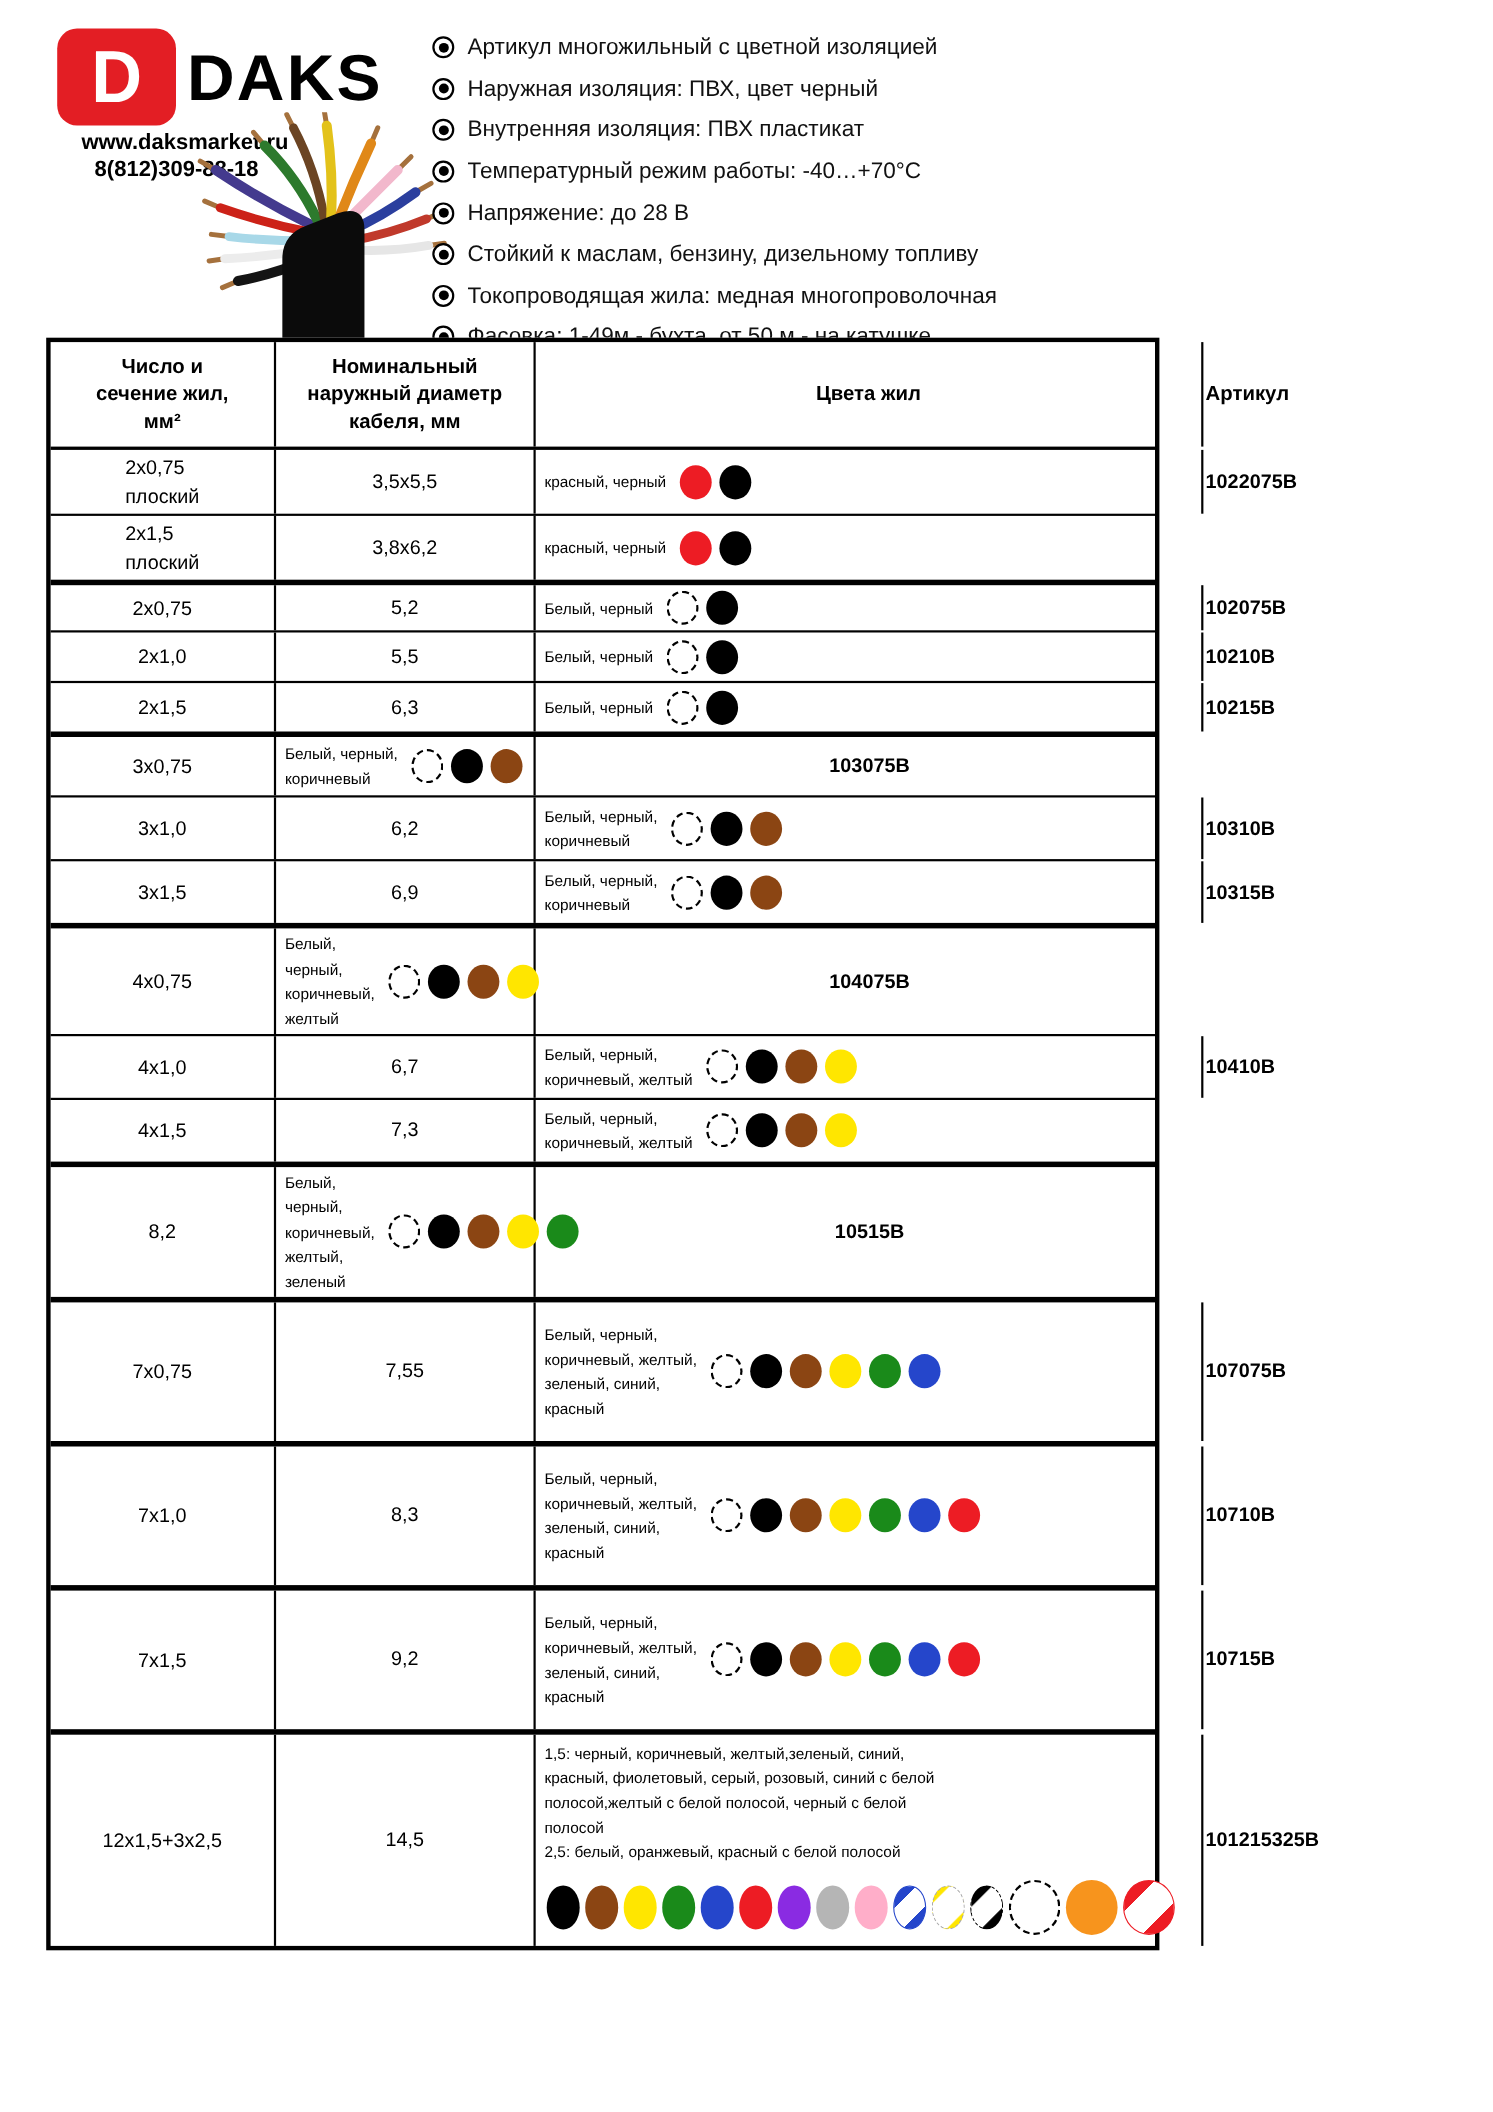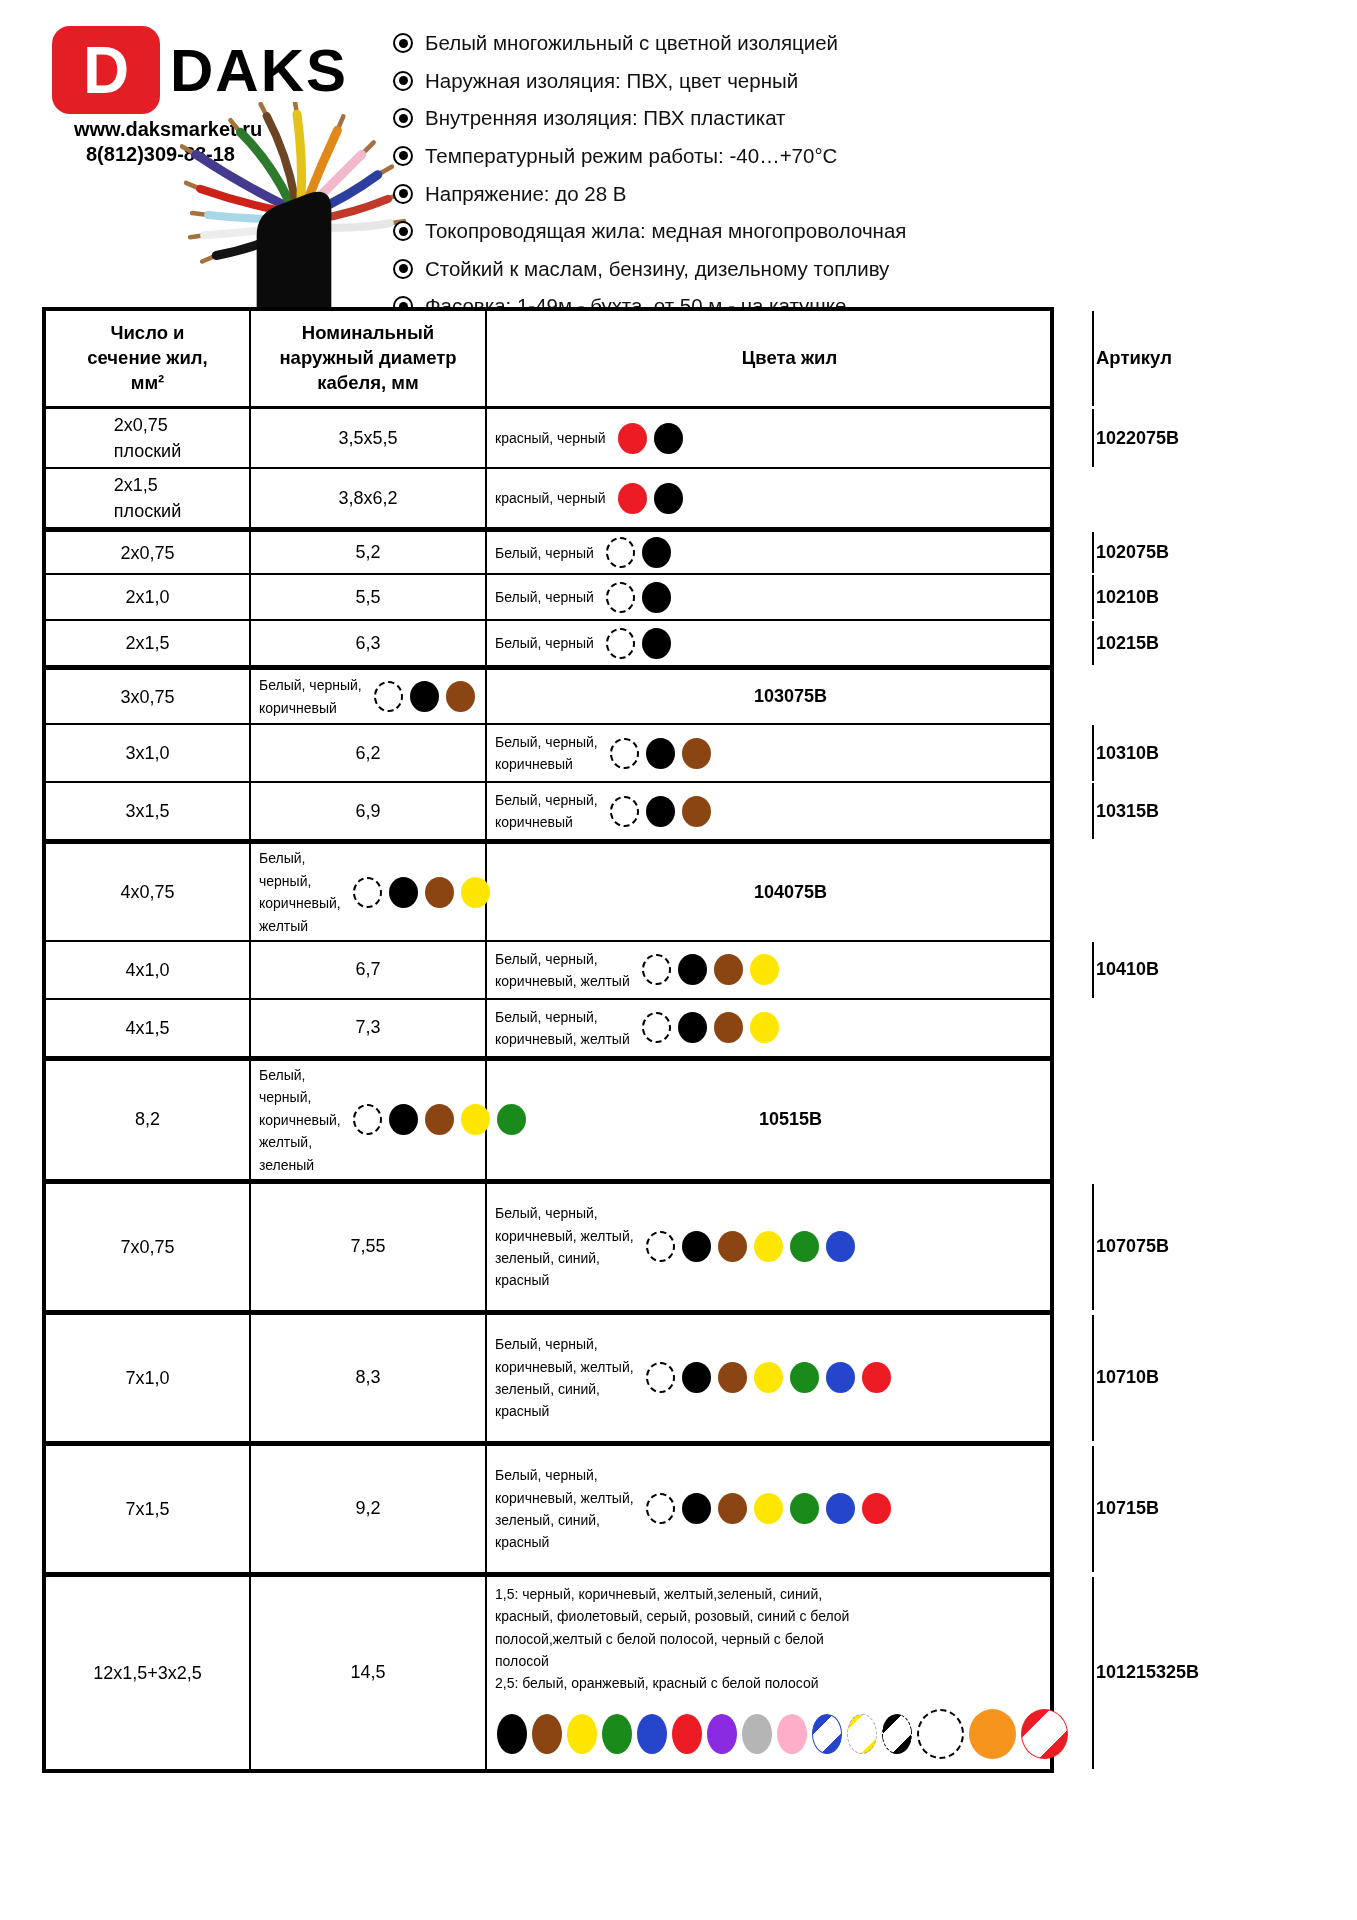--- a/index.html
+++ b/index.html
@@ -103,45 +103,45 @@
       <path d="M138,116 Q174,110 208,96" stroke="#c0392b" stroke-width="8"></path>
       <path d="M140,124 Q176,126 210,120" stroke="#e6e6e6" stroke-width="8"></path>
     </g>
 
     <path d="M78,205 L78,132 Q78,110 100,102 L128,91 Q152,83 152,106 L152,205 Z" fill="#0b0b0b"></path>
   </svg>
 
   <div class="features">
       <div class="feature-item">
         <span class="bullet"></span>
-        <span class="ftext">Белый многожильный с цветной изоляцией</span>
+        <span class="ftext">Артикул многожильный с цветной изоляцией</span>
       </div>
       <div class="feature-item">
         <span class="bullet"></span>
         <span class="ftext">Наружная изоляция: ПВХ, цвет черный</span>
       </div>
       <div class="feature-item">
         <span class="bullet"></span>
         <span class="ftext">Внутренняя изоляция: ПВХ пластикат</span>
       </div>
       <div class="feature-item">
         <span class="bullet"></span>
         <span class="ftext">Температурный режим работы: -40…+70°С</span>
       </div>
       <div class="feature-item">
         <span class="bullet"></span>
         <span class="ftext">Напряжение: до 28 В</span>
       </div>
       <div class="feature-item">
         <span class="bullet"></span>
+        <span class="ftext">Стойкий к маслам, бензину, дизельному топливу</span>
+      </div>
+      <div class="feature-item">
+        <span class="bullet"></span>
         <span class="ftext">Токопроводящая жила: медная многопроволочная</span>
-      </div>
-      <div class="feature-item">
-        <span class="bullet"></span>
-        <span class="ftext">Стойкий к маслам, бензину, дизельному топливу</span>
       </div>
       <div class="feature-item">
         <span class="bullet"></span>
         <span class="ftext">Фасовка: 1-49м - бухта, от 50 м - на катушке</span>
       </div>
     </div>
 
   <div class="spec-table">
     <div class="t-head">
       <div class="t-c hc">Число и

